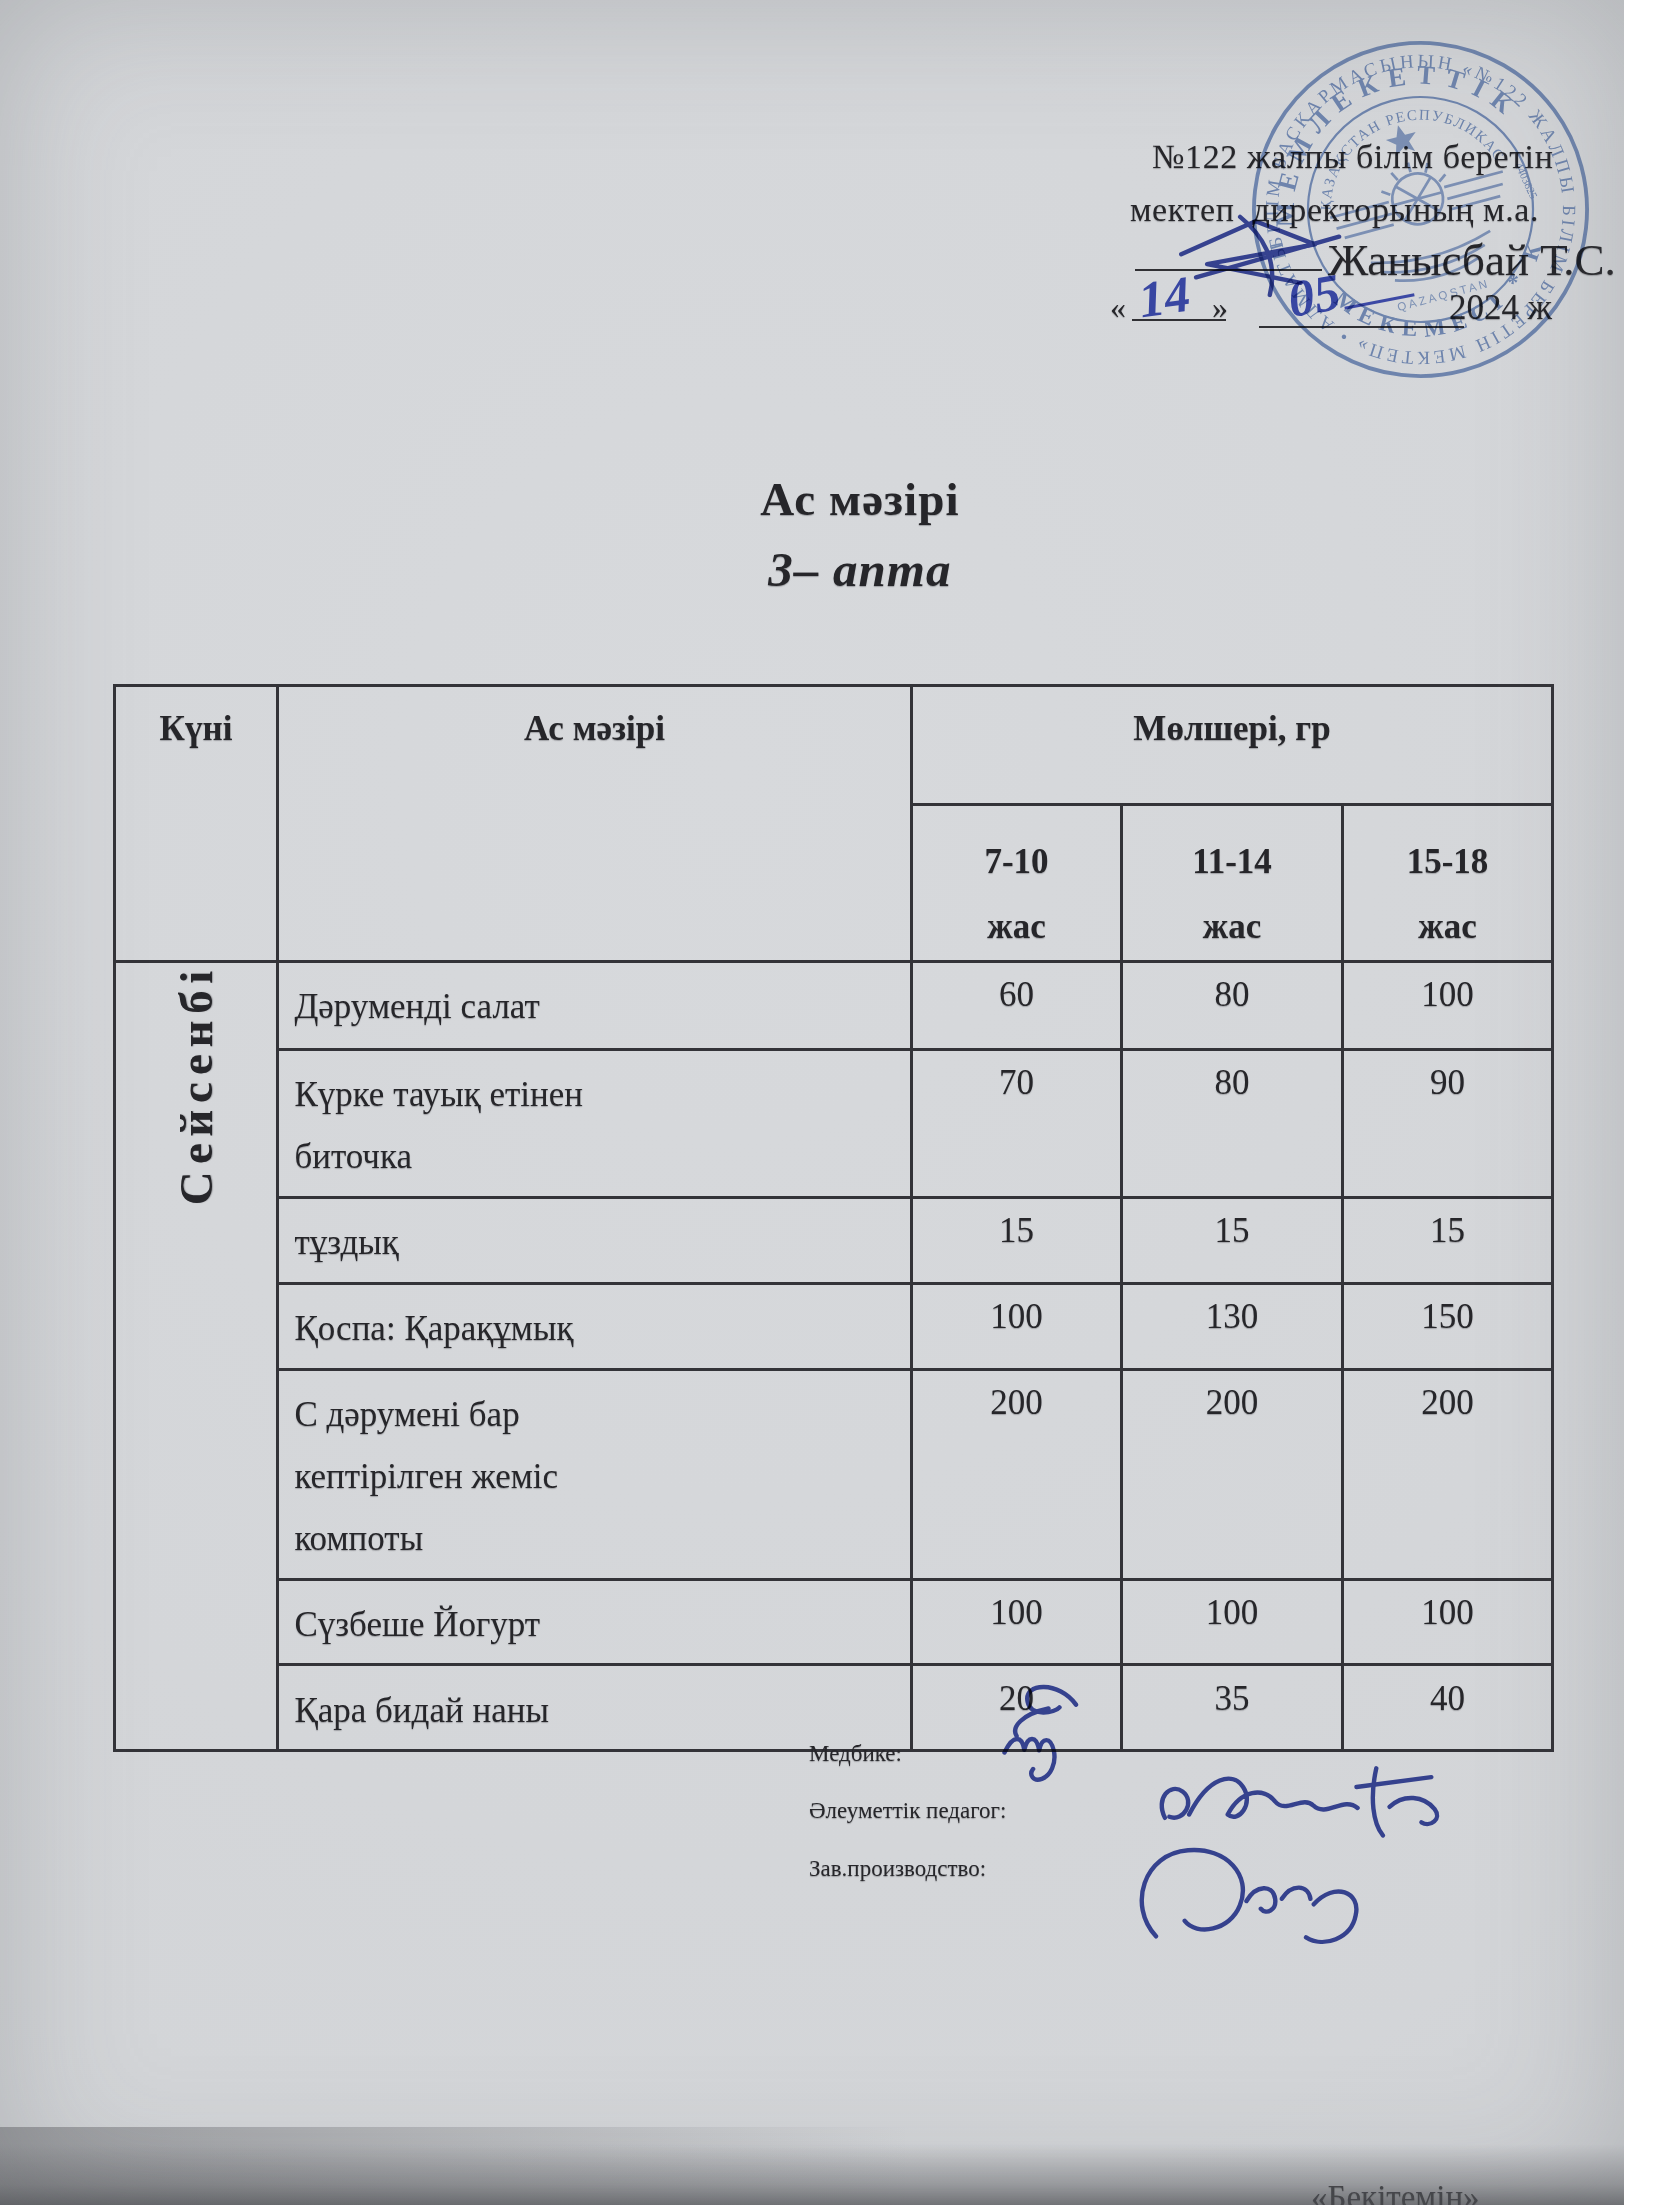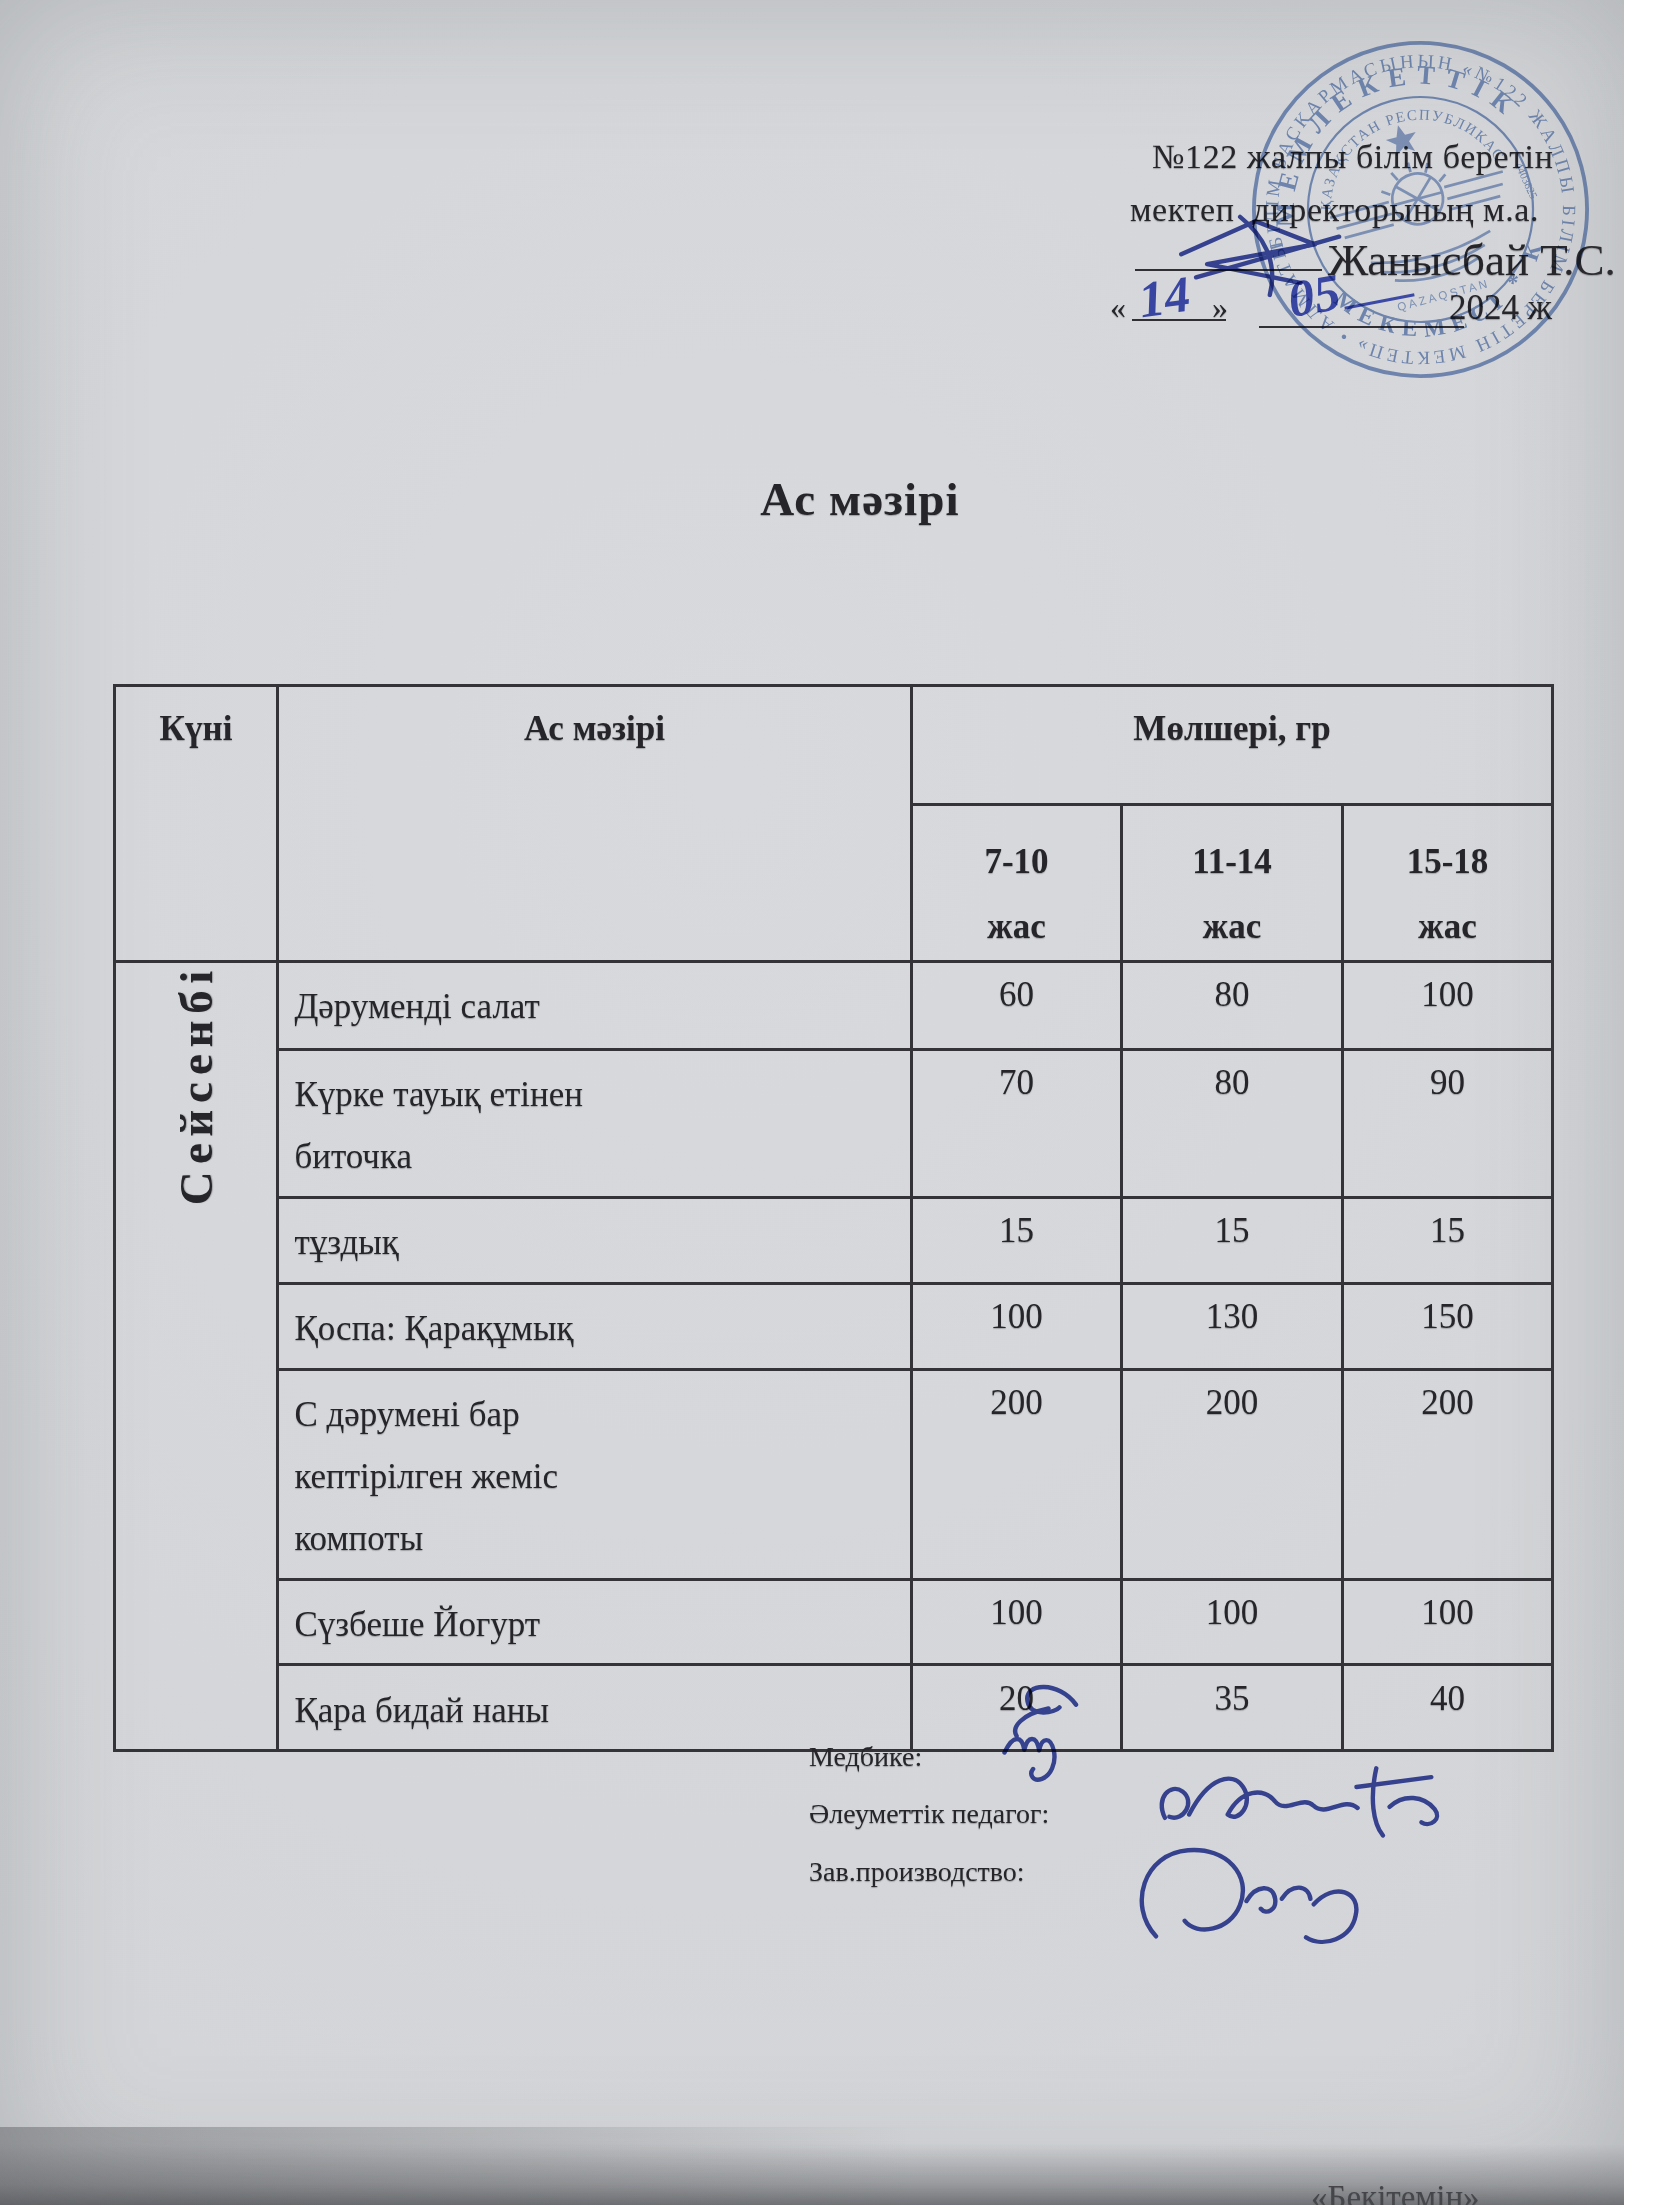--- a/index.html
+++ b/index.html
@@ -43,21 +43,21 @@
   .menu-table th{font-weight:bold;}
   .th-top{text-align:center;padding-top:22px;}
   .th-age{text-align:center;padding-top:23px;line-height:65px;}
   .td-weekday{vertical-align:middle;text-align:center;}
   .vertical{writing-mode:vertical-rl;transform:rotate(180deg);font-weight:bold;
        font-size:47px;letter-spacing:6.6px;margin:0 auto;}
   .td-dish{padding:13.2px 11px 7.7px 15.4px;line-height:62px;white-space:pre-line;}
   .td-num{text-align:center;padding-top:14.3px;line-height:1;}
 
   
-  .sig-label{font-size:28px;}
+  .sig-label{font-size:23px;}
   .lbl-med{left:809px;top:1741px;}
   .lbl-ped{left:809px;top:1798px;}
   .lbl-zav{left:809px;top:1856px;}
   .sig-svg{mix-blend-mode:multiply;opacity:.9;}
   .sig-dir{left:1173px;top:210px;width:187px;height:94px;}
   .sig-med{left:966px;top:1674px;width:165px;height:119px;}
   .sig-ped{left:1144px;top:1756px;width:311px;height:105px;}
   .sig-zav{left:1113px;top:1828px;width:273px;height:130px;}
 
   .bekitemin{left:1311px;top:2179px;font-size:33px;}
@@ -130,20 +130,21 @@
   <svg class="abs sig-svg sig-dir" viewBox="0 0 340 170">
     <g fill="none" stroke="#2b3a9e" stroke-width="8" stroke-linecap="round" stroke-linejoin="round">
       <path d="M 15,80 L 150,20 L 258,62 L 62,98 L 232,132"></path>
       <path d="M 122,12 C 162,44 192,92 176,154"></path>
       <path d="M 42,122 L 302,48"></path>
     </g>
   </svg>
 
   <div class="abs title-wrap">
     <div class="print title-main">Ас мәзірі</div>
+    <div class="print title-week">3– апта</div>
   </div>
 
   <div class="abs tbl-wrap">
     <table class="menu-table">
       <colgroup>
         <col style="width:163px">
           <col style="width:634px">
         <col style="width:210px">
           <col style="width:221px">
           <col style="width:210px">

